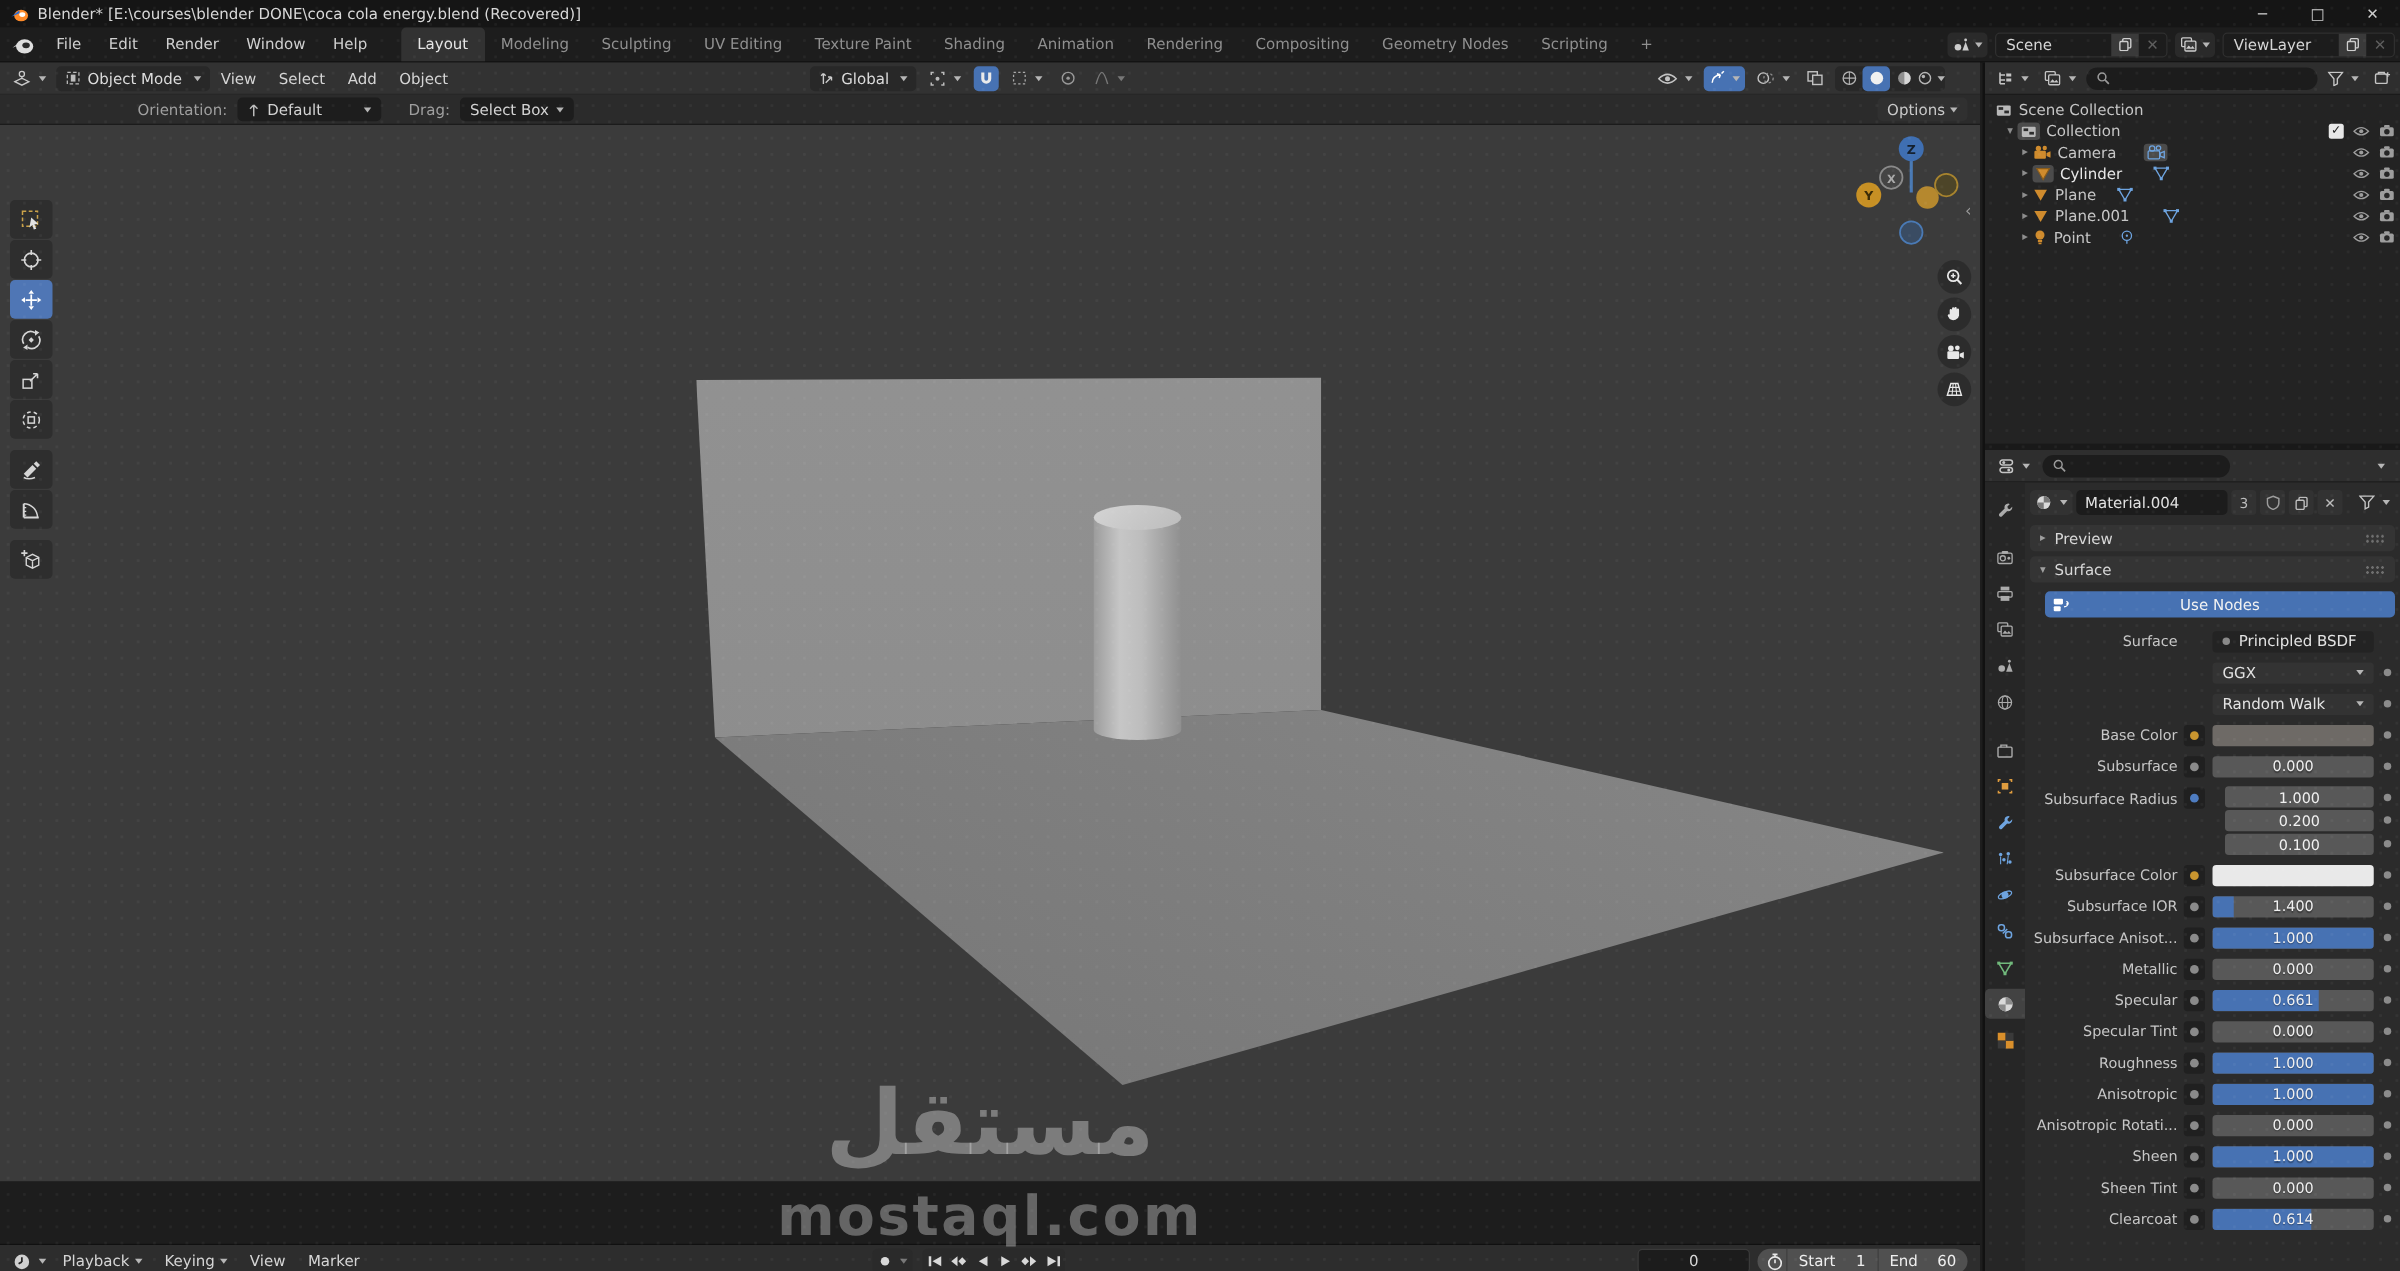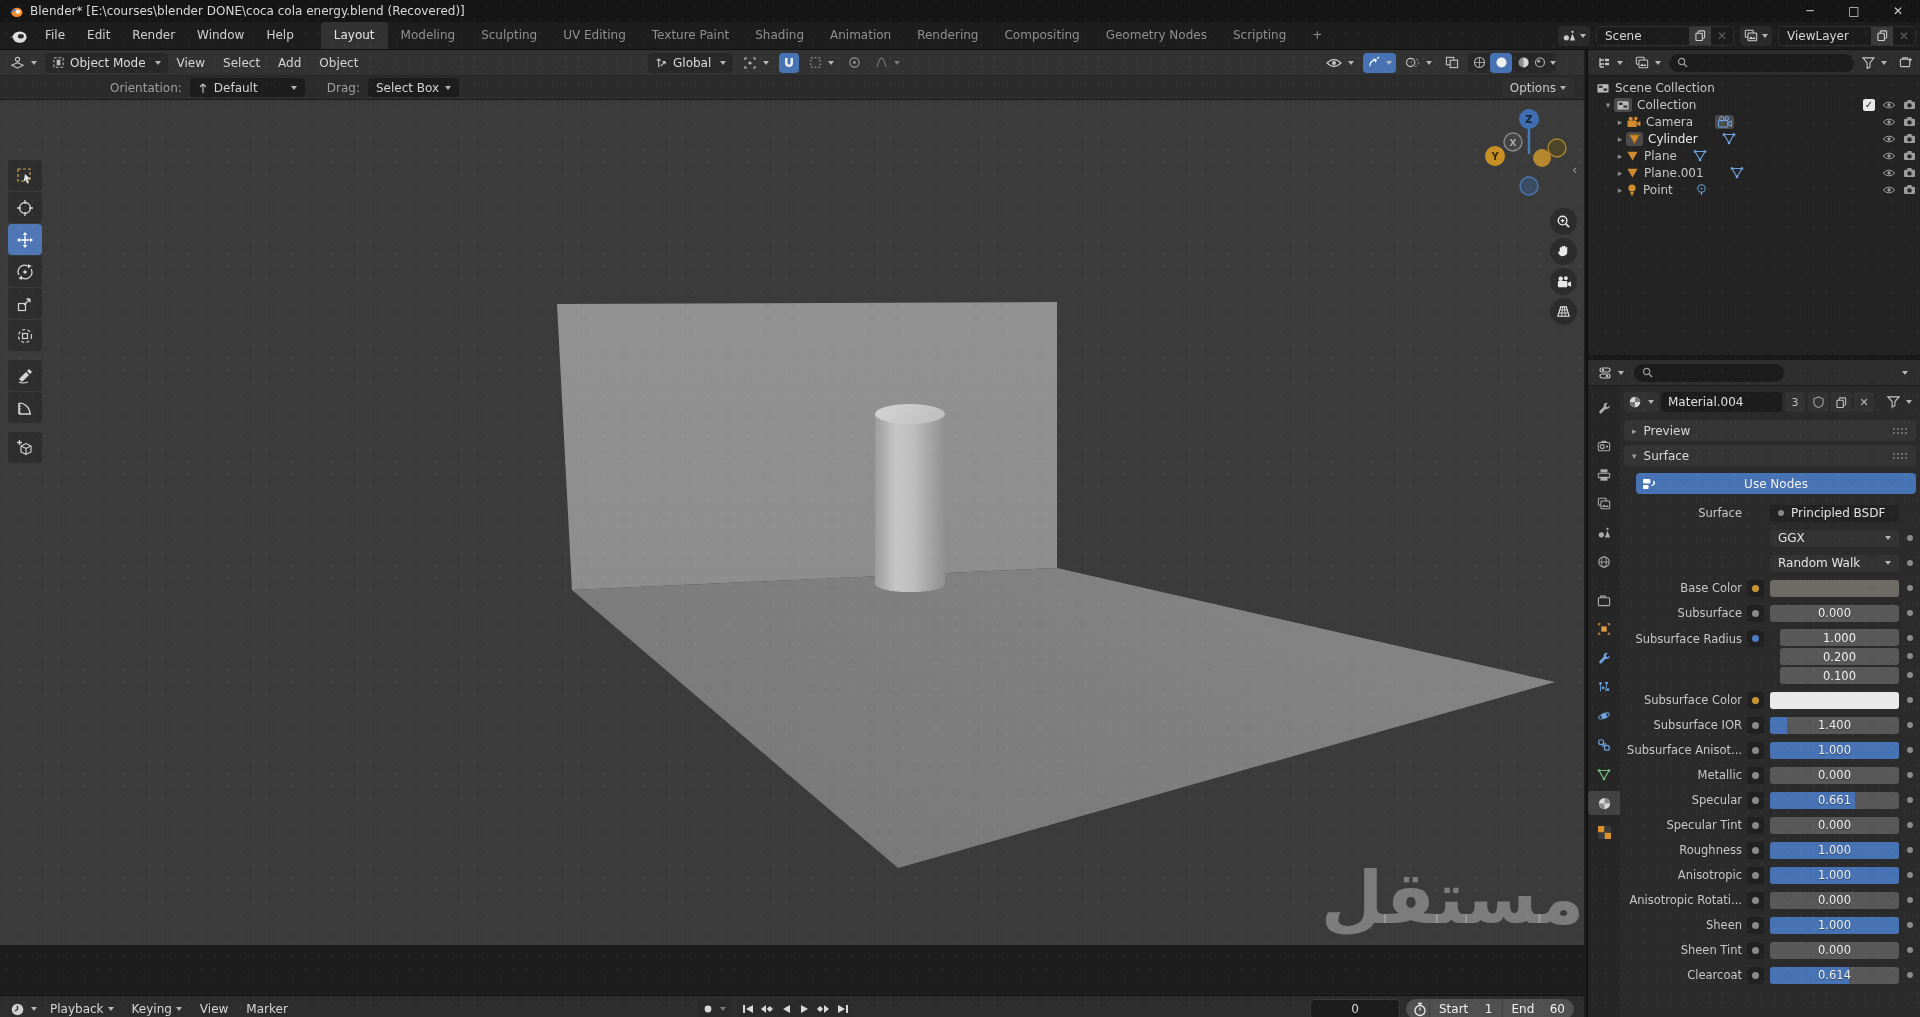--- a/index.html
+++ b/index.html
@@ -168,21 +168,21 @@
     color:#d7d7d7; }
   #rangewidget { position:absolute; left:1406px; top:949px; width:168px; height:20px; background:#505050;
     border-radius:10px; display:flex; align-items:center; color:#efefef; overflow:hidden; }
   #rangewidget .seg { display:flex; align-items:center; justify-content:space-between; flex:1; padding:0 9px; }
   #rangewidget .div { width:1px; height:100%; background:#3e3e3e; }
 
   
   #watermark { position:absolute; inset:0; pointer-events:none; z-index:50;
     background-image:radial-gradient(rgba(255,255,255,.045) 1px, transparent 1.3px);
     background-size:13px 13px; }
-  #wm-ar { position:absolute; left:0; right:336px; top:856px; text-align:right; font-size:72px;
+  #wm-ar { position:absolute; left:0; right:336px; top:856px; text-align:center; font-size:72px;
     color:rgba(215,215,215,.42); font-weight:bold; }
   #wm-en { position:absolute; left:0; right:336px; top:948px; text-align:center; font-size:44px;
     color:rgba(190,190,190,.45); font-weight:bold; letter-spacing:2px; }
 
   .ico { flex:none; }
 </style>
 </head>
 <body>
 
 <div id="titlebar">
@@ -1197,13 +1197,14 @@
             </div>
         <span class="deco"></span>
       </div>
     </div>
   </div>
 </div>
 </div>
 
 <div id="watermark">
   <div id="wm-ar">مستقل</div>
+  <div id="wm-en">mostaql.com</div>
 </div>
 
 </body></html>

